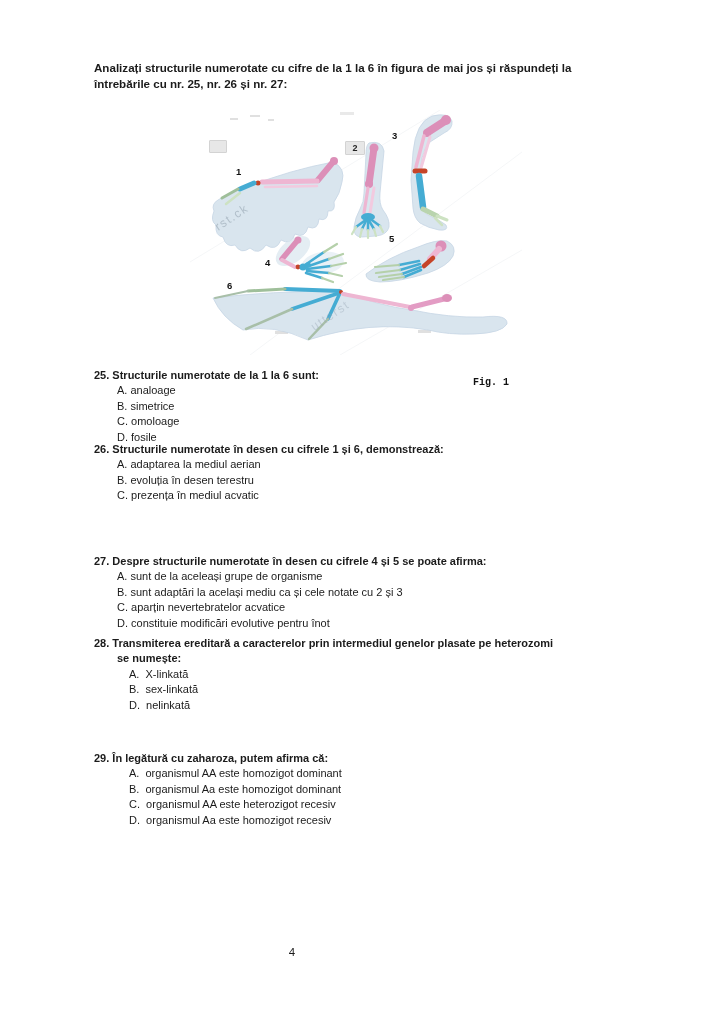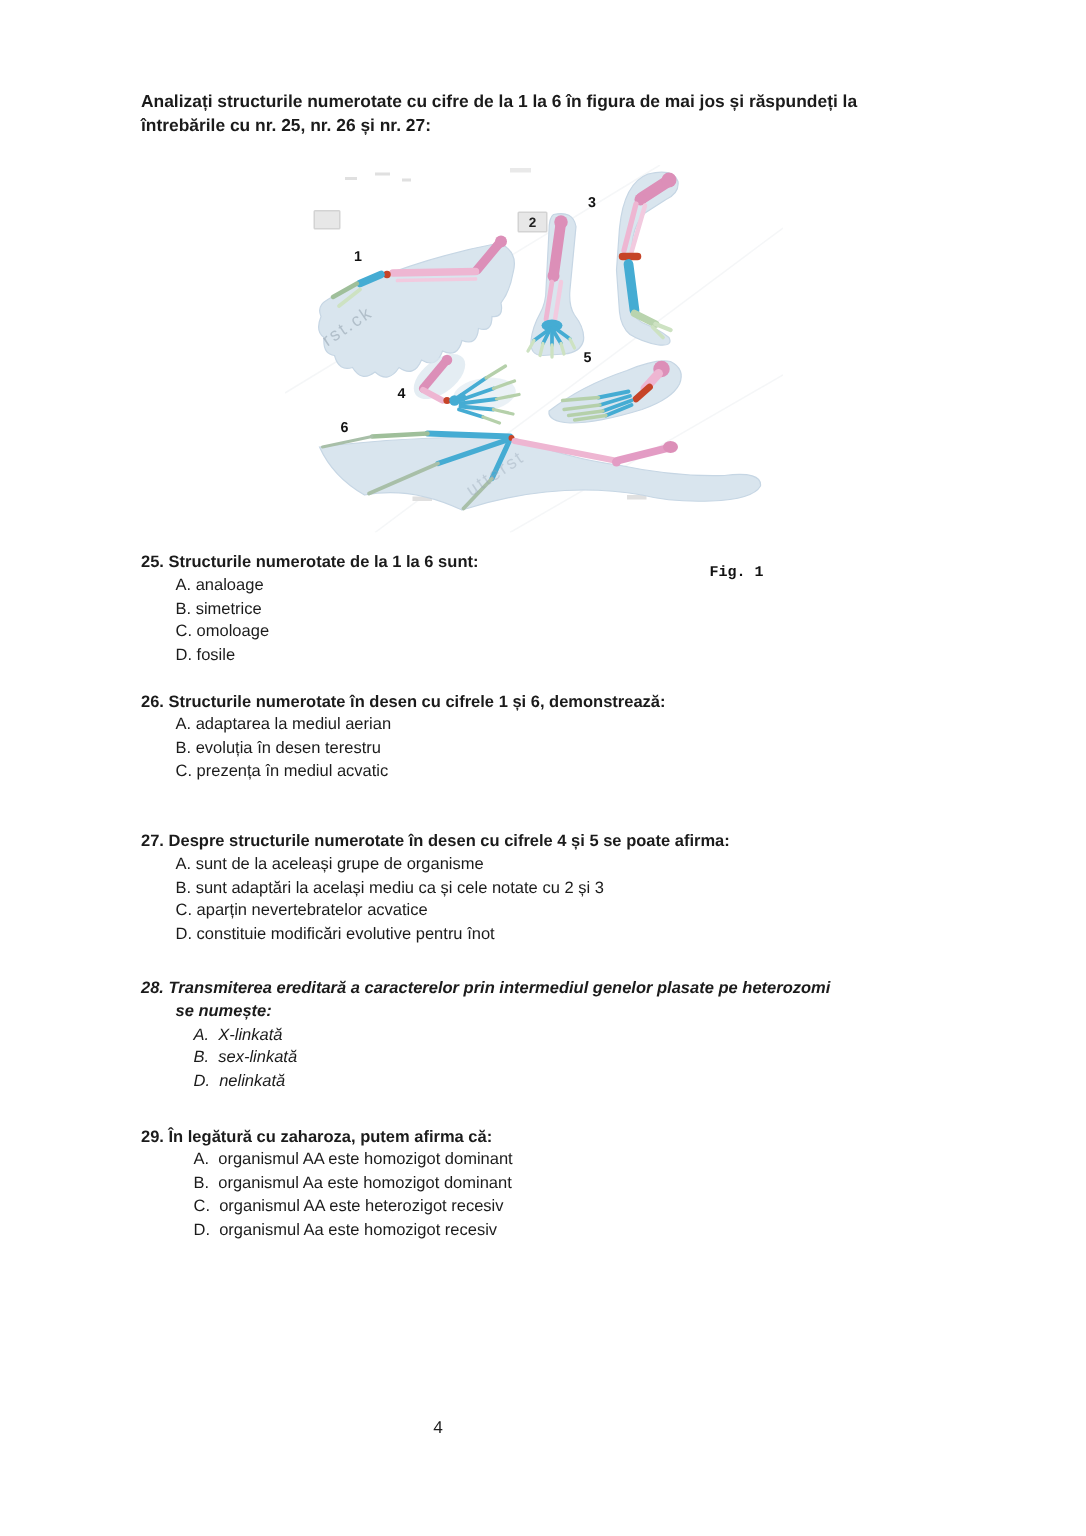--- a/index.html
+++ b/index.html
@@ -195,36 +195,36 @@
   <div class="figcap">Fig. 1</div>
 
   <div class="qb ind23" style="top:368px;">
     <div class="qhead"><span class="qnum">25.</span> <span>Structurile numerotate de la 1 la 6 sunt:</span></div>
     <div class="opt">A. analoage</div>
     <div class="opt">B. simetrice</div>
     <div class="opt">C. omoloage</div>
     <div class="opt">D. fosile</div>
   </div>
 
-  <div class="qb ind23" style="top:461px;">
+  <div class="qb ind23" style="top:442px;">
     <div class="qhead"><span class="qnum">26.</span> <span>Structurile numerotate în desen cu cifrele 1 și 6, demonstrează:</span></div>
     <div class="opt">A. adaptarea la mediul aerian</div>
     <div class="opt">B. evoluția în desen terestru</div>
     <div class="opt">C. prezența în mediul acvatic</div>
   </div>
 
   <div class="qb ind23" style="top:554px;">
     <div class="qhead"><span class="qnum">27.</span> <span>Despre structurile numerotate în desen cu cifrele 4 și 5 se poate afirma:</span></div>
     <div class="opt">A. sunt de la aceleași grupe de organisme</div>
     <div class="opt">B. sunt adaptări la același mediu ca și cele notate cu 2 și 3</div>
     <div class="opt">C. aparțin nevertebratelor acvatice</div>
     <div class="opt">D. constituie modificări evolutive pentru înot</div>
   </div>
 
-  <div class="qb ind35" style="top:652px;font-style:italic;">
+  <div class="qb ind35" style="top:636px;">
     <div class="qhead"><span class="qnum">28.</span> <span>Transmiterea ereditară a caracterelor prin intermediul genelor plasate pe heterozomi</span></div>
     <div class="qhead2">se numește:</div>
     <div class="opt">A.  X-linkată</div>
     <div class="opt">B.  sex-linkată</div>
     <div class="opt">D.  nelinkată</div>
   </div>
 
   <div class="qb ind35" style="top:751px;">
     <div class="qhead"><span class="qnum">29.</span> <span>În legătură cu zaharoza, putem afirma că:</span></div>
     <div class="opt">A.  organismul AA este homozigot dominant</div>

